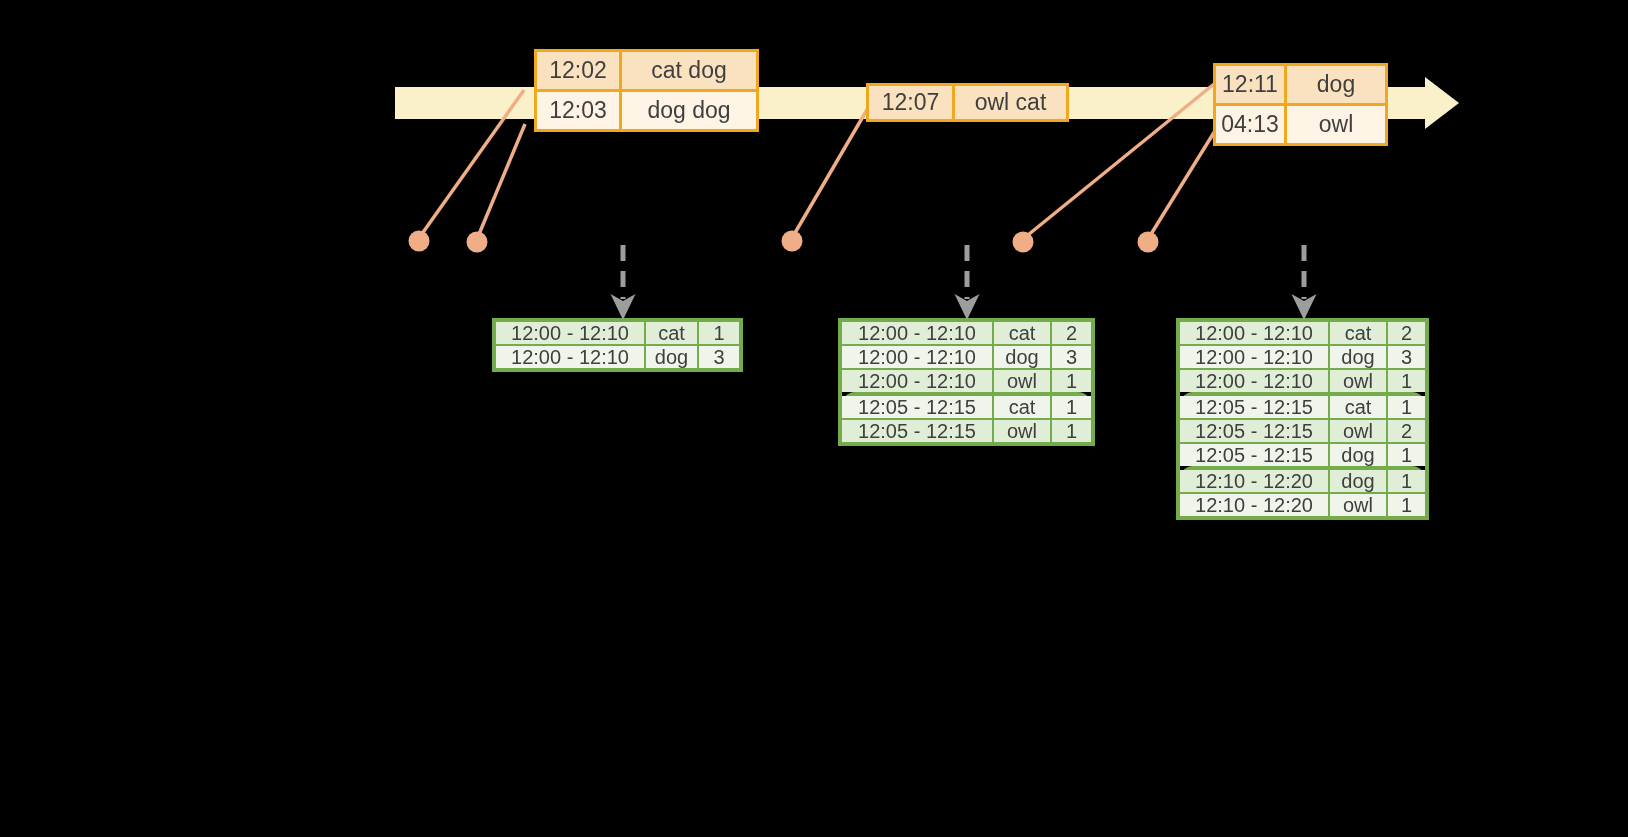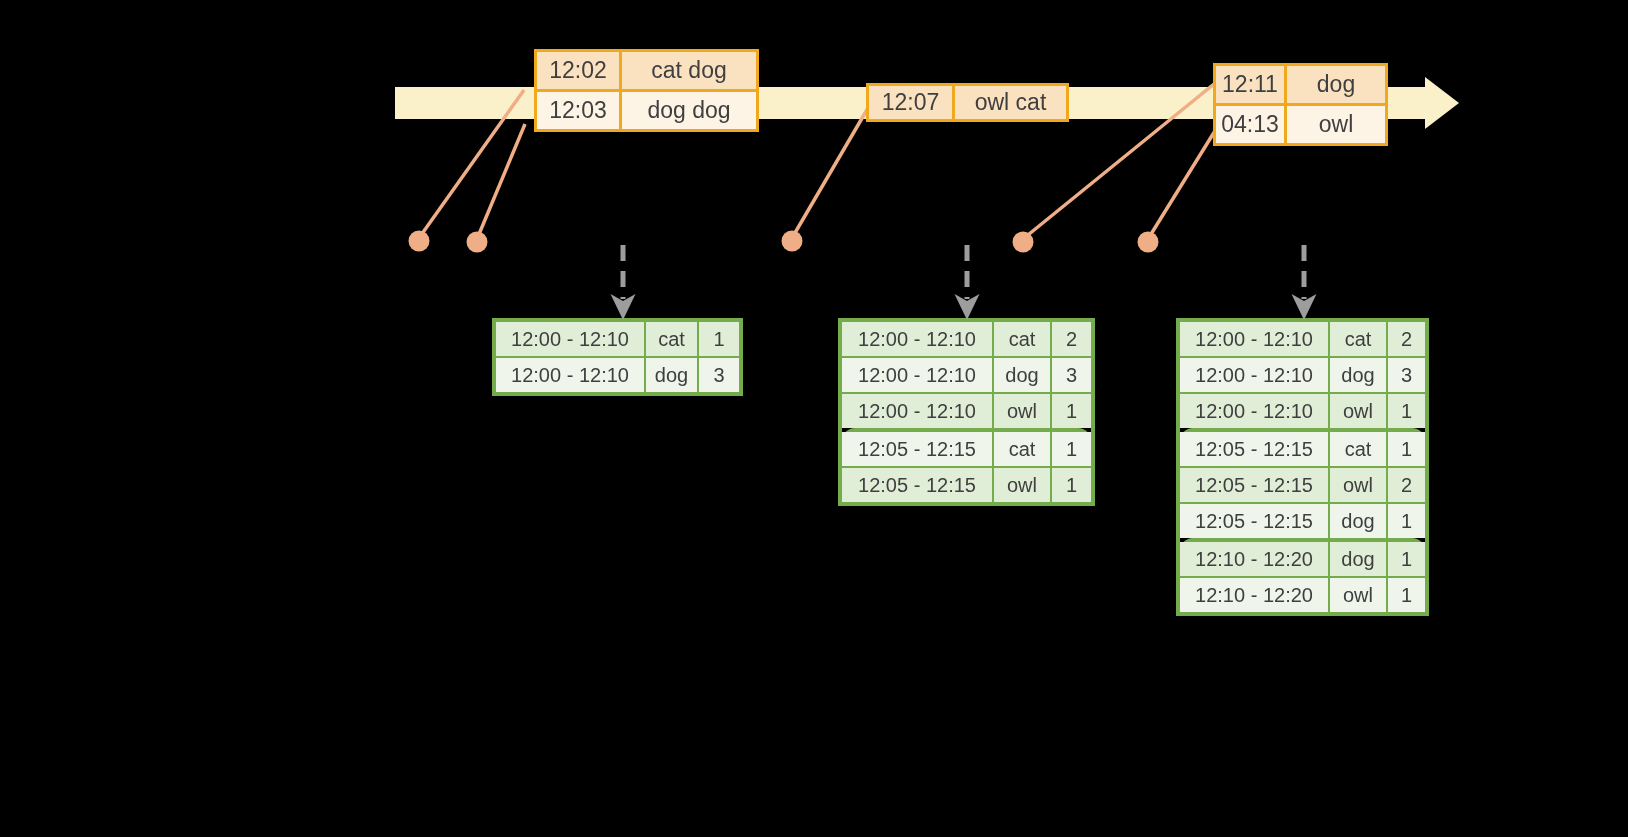--- a/index.html
+++ b/index.html
@@ -35,21 +35,21 @@
   #ev2{left:866px;top:83px;}
   #ev2 .c0{width:83px;}  #ev2 .c1{width:114px;}
   #ev3{left:1213px;top:63px;}
   #ev3 .c0{width:68px;text-align:center;}  #ev3 .c1{width:101px;}
 
   
   .result-tbl{border:4px solid var(--result_border);}
   .result-tbl .group + .group{border-top:4px solid var(--result_border);border-radius:13px;}
   .result-tbl .row + .row{border-top:2px solid var(--result_border);}
   .result-tbl .cell + .cell{border-left:2px solid var(--result_border);}
-  .result-tbl .cell{height:34px;font-size:20px;}
+  .result-tbl .cell{height:22px;font-size:20px;}
   .result-tbl .dark  .cell{background:var(--result_fill_dark);}
   .result-tbl .light .cell{background:var(--result_fill_light);}
   #res1{left:492px;top:318px;}
   #res1 .c0{width:148px;} #res1 .c1{width:53px;} #res1 .c2{width:42px;}
   #res2{left:838px;top:318px;}
   #res2 .c0{width:150px;} #res2 .c1{width:58px;} #res2 .c2{width:41px;}
   #res3{left:1176px;top:318px;}
   #res3 .c0{width:148px;} #res3 .c1{width:58px;} #res3 .c2{width:39px;}
 </style>
 </head>

